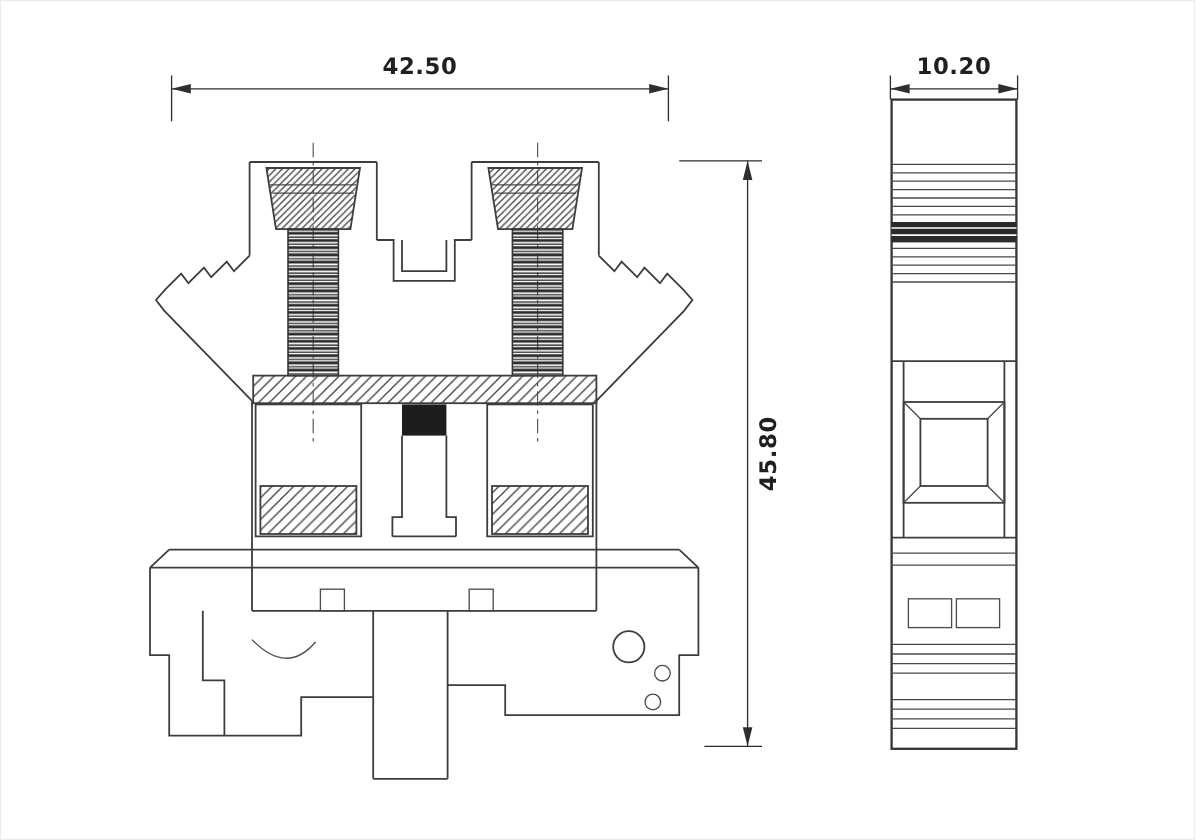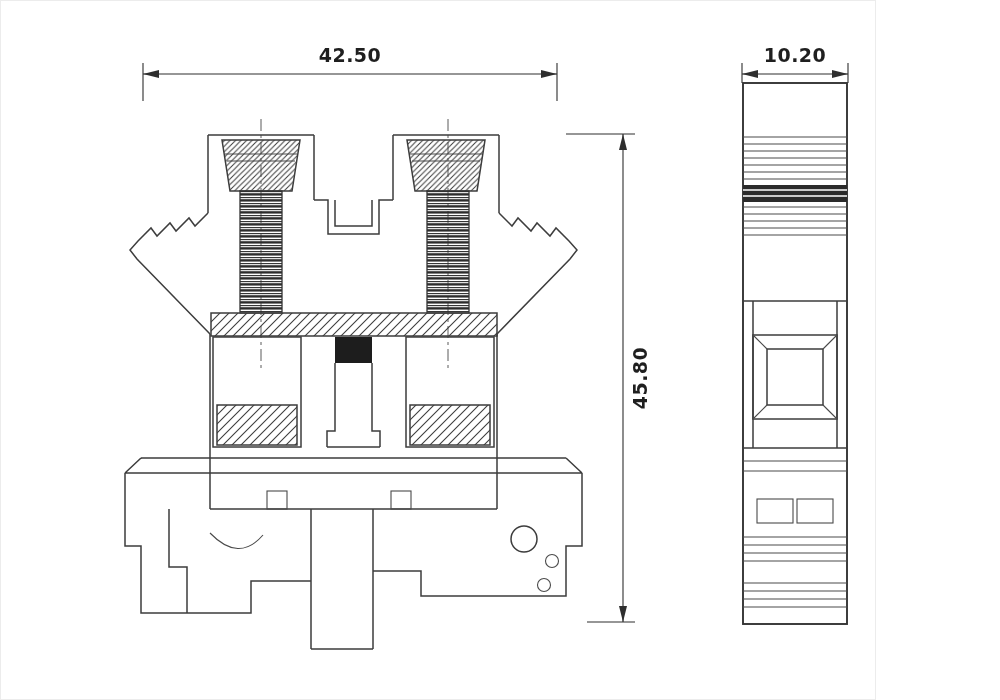--- a/index.html
+++ b/index.html
@@ -1,18 +1,18 @@
 <!DOCTYPE html>
 <html><head>
 <meta charset="utf-8">
 <style>
   html,body{margin:0;padding:0;background:#ffffff;}
   .canvas{
     position:relative;
-    width:876px;height:700px;
+    width:996px;height:700px;
     background:#ffffff;
     border:1px solid #ececec;
     box-sizing:border-box;
     font-family:"DejaVu Sans", sans-serif;
     overflow:hidden;
   }
   svg{display:block;}
   .ln   {stroke:#3d3d3d;stroke-width:1.5;fill:none;}
   .thick{stroke:#343434;stroke-width:1.9;fill:none;}
   .thin {stroke:#4a4a4a;stroke-width:1.1;fill:none;}

